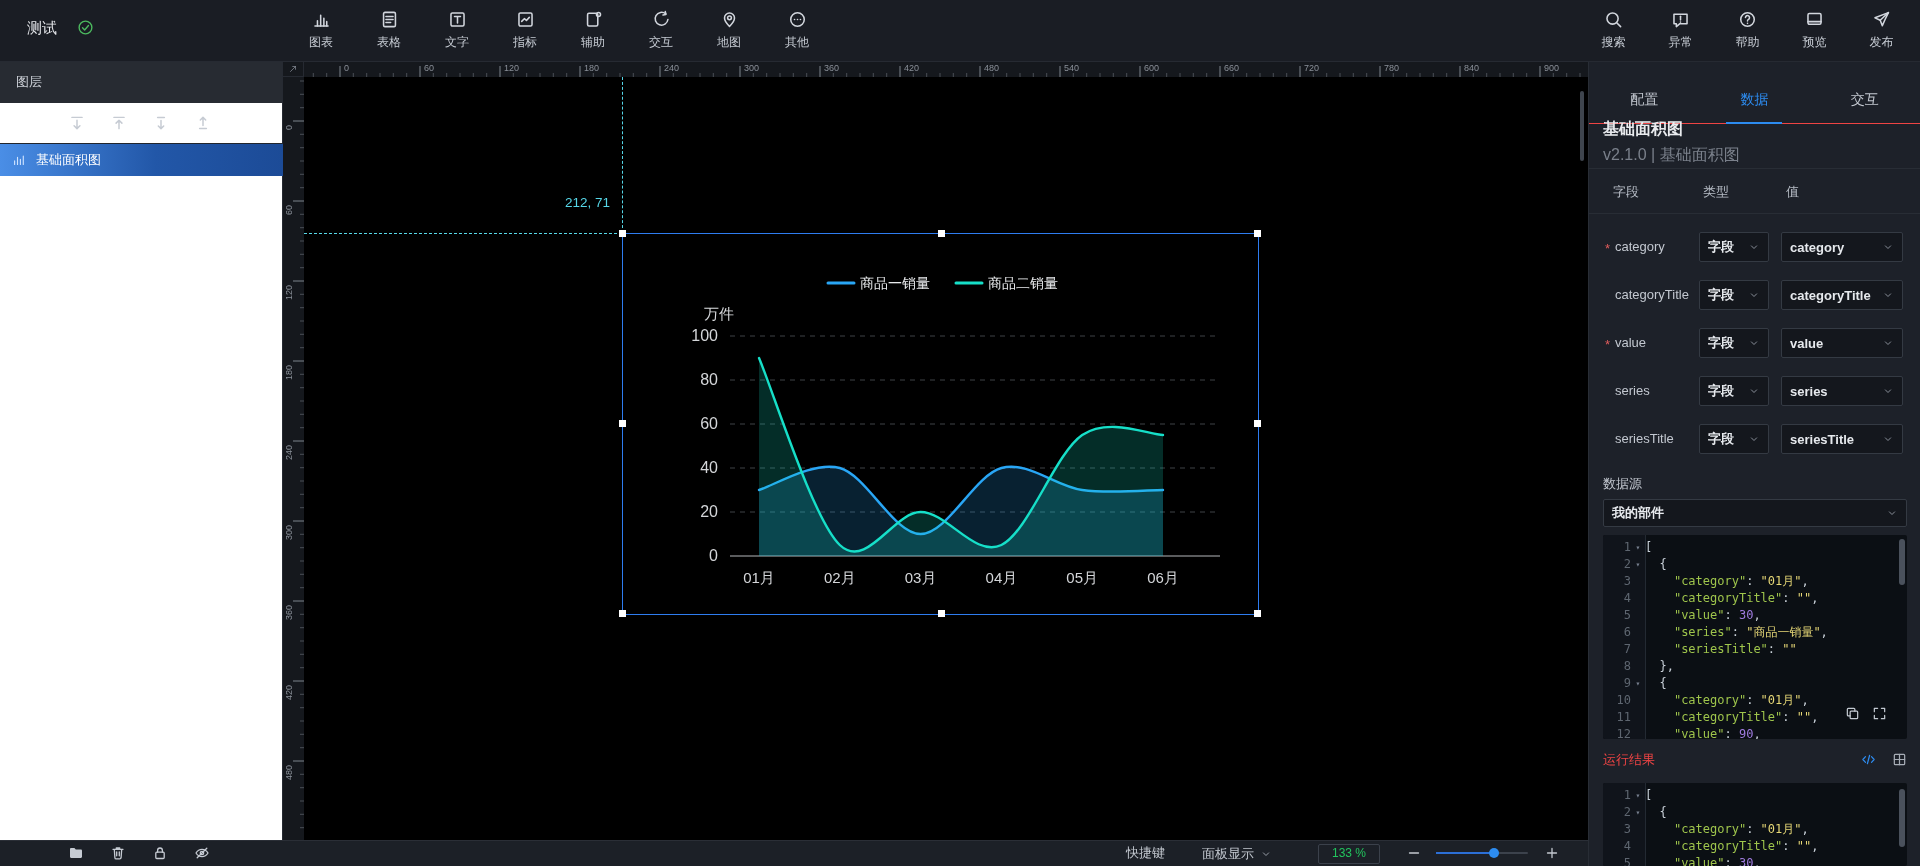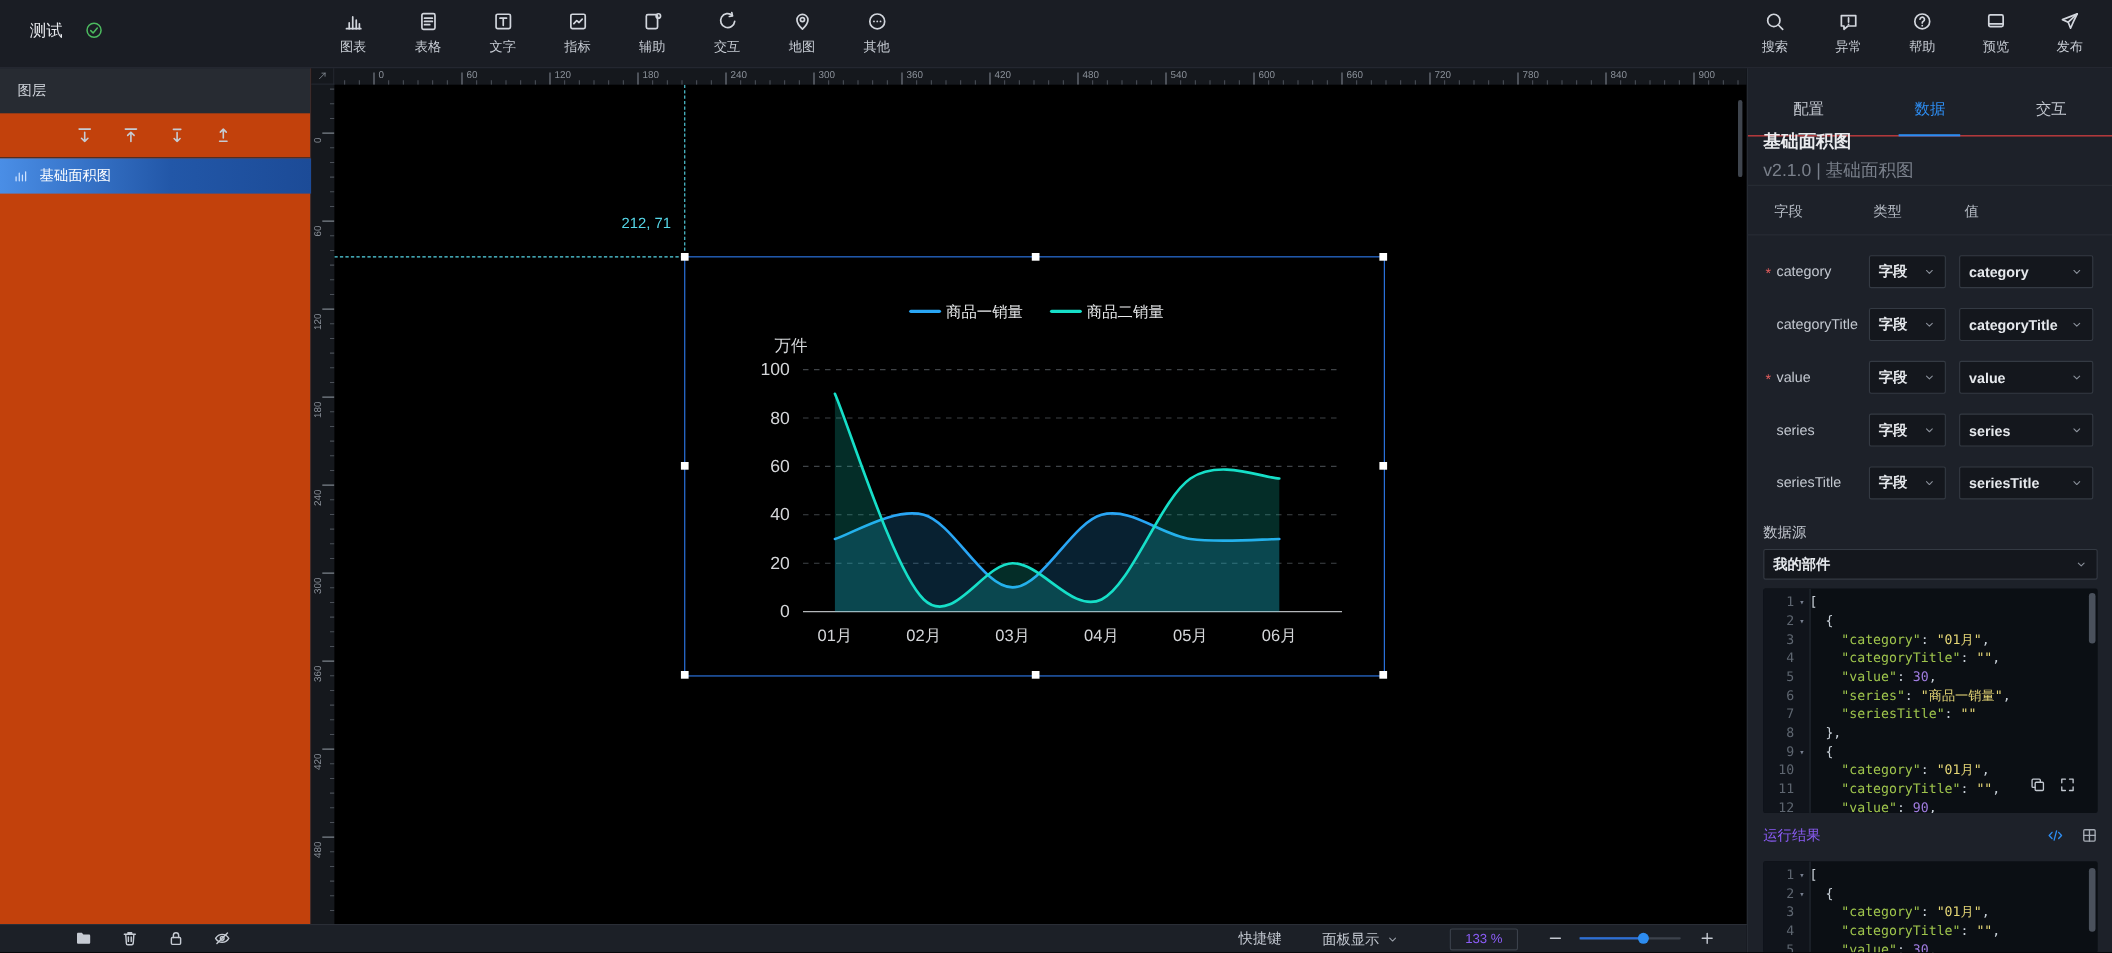--- a/index.html
+++ b/index.html
@@ -10,21 +10,21 @@
   .topbar{position:absolute;left:0;top:0;width:1920px;height:61px;background:#1a1d24;border-bottom:1px solid #262a32;z-index:6}
   .brand{position:absolute;left:27px;top:19px;display:flex;align-items:flex-start;gap:20px}
   .brand-title{font-size:15px;color:#e8eaee}
   .brand-check{width:17px;height:17px;color:#4cba5f}
   .tb-group{position:absolute;top:0;height:61px;display:flex}
   .tb-item{width:68px;height:61px;display:flex;flex-direction:column;align-items:center;justify-content:center;gap:5px;cursor:pointer}
   #tb-actions .tb-item{width:67px}
   .tb-item .icon{width:19px;height:19px;color:#d2d6dd}
   .tb-label{font-size:12px;color:#c6cbd3;white-space:nowrap}
   
-  .left-panel{position:absolute;left:0;top:61px;width:283px;height:779px;background:#c2410c;border-right:1px solid #262a32;box-sizing:border-box}
+  .left-panel{position:absolute;left:0;top:61px;width:283px;height:779px;background:#ffffff;border-right:1px solid #262a32;box-sizing:border-box}
   .lp-title{position:absolute;left:0;top:0;width:100%;height:42px;line-height:42px;padding-left:16px;box-sizing:border-box;background:#272b32;color:#ced2d9}
   .lp-tools{position:absolute;left:0;top:42px;width:100%;height:41px;display:flex;align-items:center;gap:24px;padding-left:68px;box-sizing:border-box;border-bottom:1px solid #22262d}
   .lp-tool{width:18px;height:18px;color:#c6cbd3;cursor:pointer}
   .layer-item{position:absolute;left:0;top:83px;width:283px;height:32px;display:flex;align-items:center;gap:10px;padding-left:12px;box-sizing:border-box;color:#fff;cursor:pointer}
   .layer-item.selected{background:linear-gradient(90deg,#4a8ee6 0%,#2257a8 55%,#1c4b97 100%)}
   .layer-item .icon{width:14px;height:14px;color:#cfe3ff}
   
   .ruler-corner{position:absolute;left:283px;top:61px;width:21px;height:16px;background:#15181d;border-right:1px solid #262a32;border-bottom:1px solid #262a32;box-sizing:border-box;display:flex;align-items:center;justify-content:center;cursor:pointer;z-index:5}
   .ruler-corner .icon{width:10px;height:10px;color:#7d838c}
   .ruler-top{position:absolute;left:304px;top:61px;width:1284px;height:16px;background:#15181d;display:block;z-index:4}
@@ -63,33 +63,33 @@
   .gutter-bg{position:absolute;left:0;top:0;width:42px;height:100%;background:#10141b;border-right:1px solid #232a33}
   .code-lines{position:relative;padding-top:4px}
   .code-line{position:relative;display:flex;height:17px;line-height:17px}
   .ln{width:28px;text-align:right;color:#5e6670;flex:none}
   .fold{width:14px;text-align:center;color:#788090;font-size:8px;line-height:17px;flex:none}
   .code{white-space:pre;color:#c9d1d9}
   .tok-k{color:#9fc54c}.tok-s{color:#e6d776}.tok-n{color:#a07ce0}
   .code-scroll{position:absolute;right:2px;width:6px;border-radius:3px;background:#4a515c;cursor:pointer}
   .editor-float{position:absolute;left:256px;top:645px;display:flex;gap:12px;z-index:3}
   .editor-float .icon{width:15px;height:15px;color:#c3c9d1;cursor:pointer}
-  .rp-result-row{position:absolute;left:14px;top:690px;width:304px;height:22px;color:#8b5cf6}
+  .rp-result-row{position:absolute;left:14px;top:690px;width:304px;height:22px;color:#ef4444}
   .ricons{position:absolute;right:0;top:1px;display:flex;gap:16px}
   .ricons .icon{width:15px;height:15px;cursor:pointer}
   .ric-code{color:#2d8cf0}.ric-grid{color:#a7adb6}
   
   .bottom-bar{position:absolute;left:0;top:840px;width:1588px;height:26px;background:#1c2027;border-top:1px solid #2a2e36;box-sizing:border-box}
   .bb-icons{position:absolute;left:68px;top:4px;display:flex;gap:26px}
   .bb-icon{width:16px;height:16px;color:#c6cbd3;cursor:pointer}
   .bb-text{position:absolute;top:0;height:25px;line-height:24px;color:#c3c8d0;cursor:pointer}
   #bb-shortcut{left:1126px}
   #bb-panel{left:1202px;display:flex;align-items:center;gap:6px}
   .bb-chev{width:12px;height:12px;color:#9aa0a9}
-  .bb-zoom{position:absolute;left:1318px;top:3px;width:60px;height:18px;border:1px solid #3b414b;border-radius:2px;font-size:12px;color:#8b5cf6;text-align:center;line-height:17px;cursor:pointer}
+  .bb-zoom{position:absolute;left:1318px;top:3px;width:60px;height:18px;border:1px solid #3b414b;border-radius:2px;font-size:12px;color:#22c55e;text-align:center;line-height:17px;cursor:pointer}
   .bb-minus{position:absolute;left:1406px;top:4px;width:16px;height:16px;color:#c3c8d0;cursor:pointer}
   .bb-plus{position:absolute;left:1544px;top:4px;width:16px;height:16px;color:#c3c8d0;cursor:pointer}
   .bb-track{position:absolute;left:1436px;top:11px;width:92px;height:2px;background:#3c424c;border-radius:1px;cursor:pointer}
   .bb-track-fill{position:absolute;left:0;top:0;width:58px;height:2px;background:#2c6fd6}
   .bb-knob{position:absolute;left:53px;top:-4px;width:10px;height:10px;border-radius:50%;background:#2d8cf0;cursor:pointer}
 </style>
 </head>
 <body>
 
 <div id="app">

